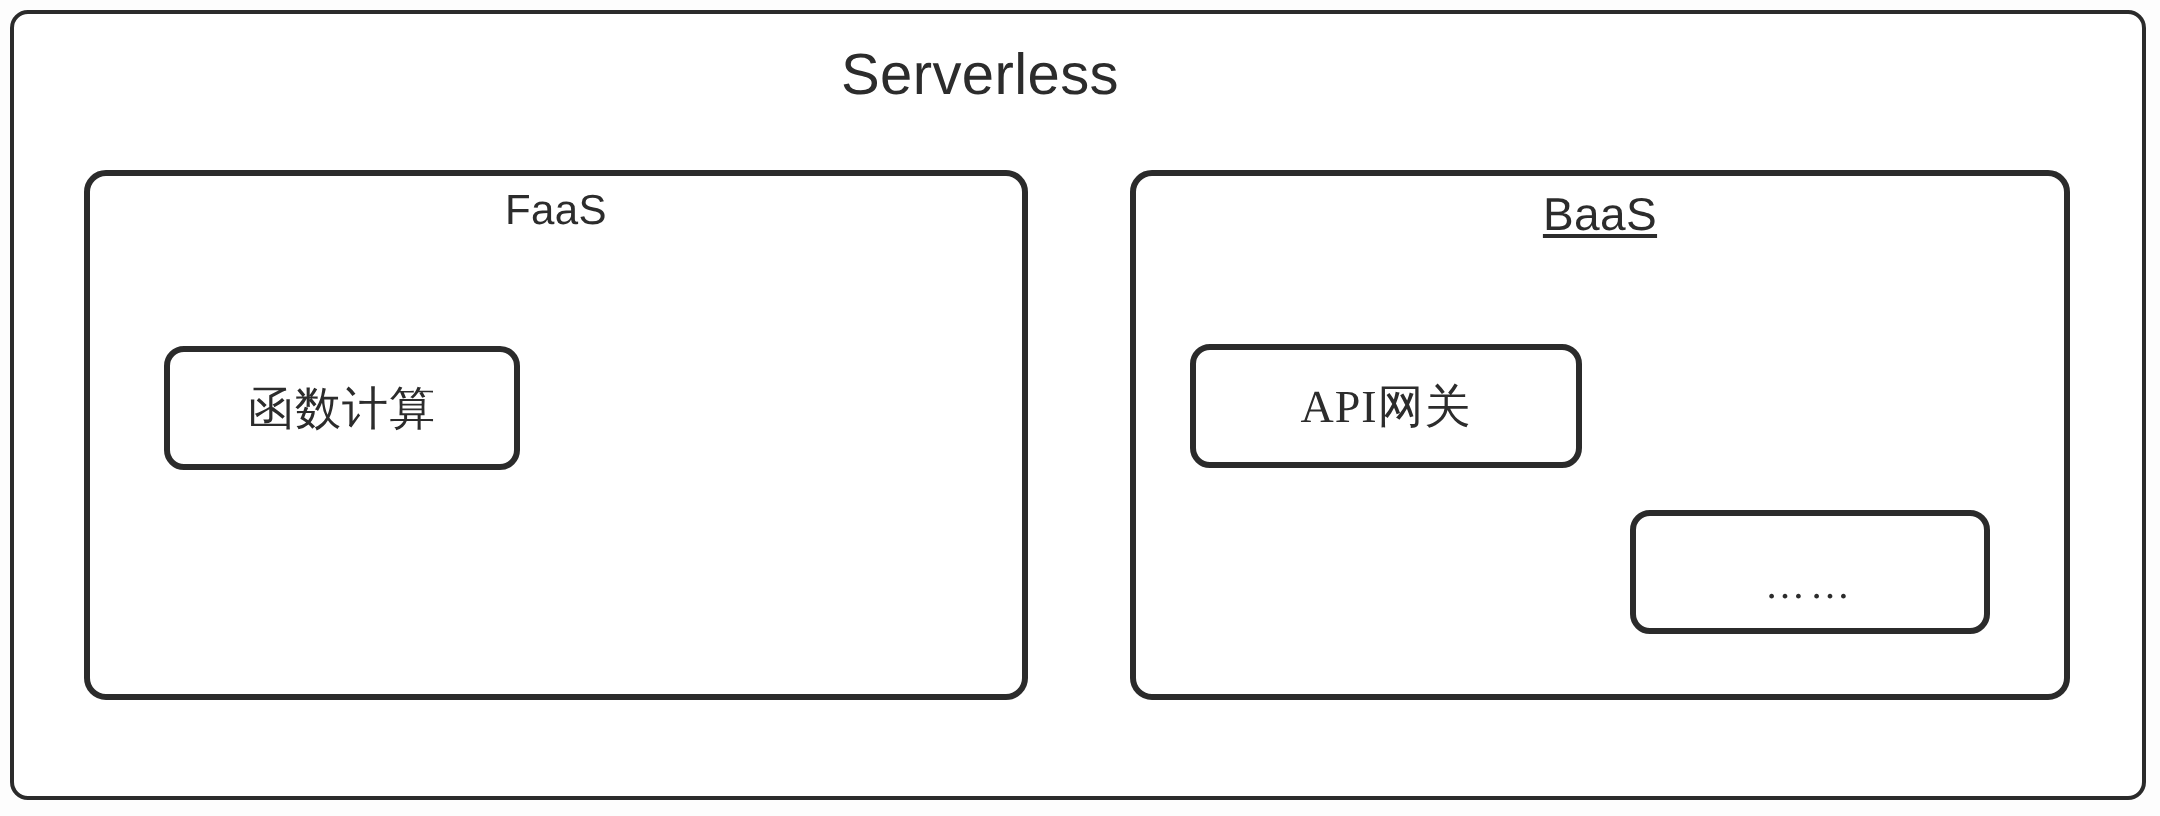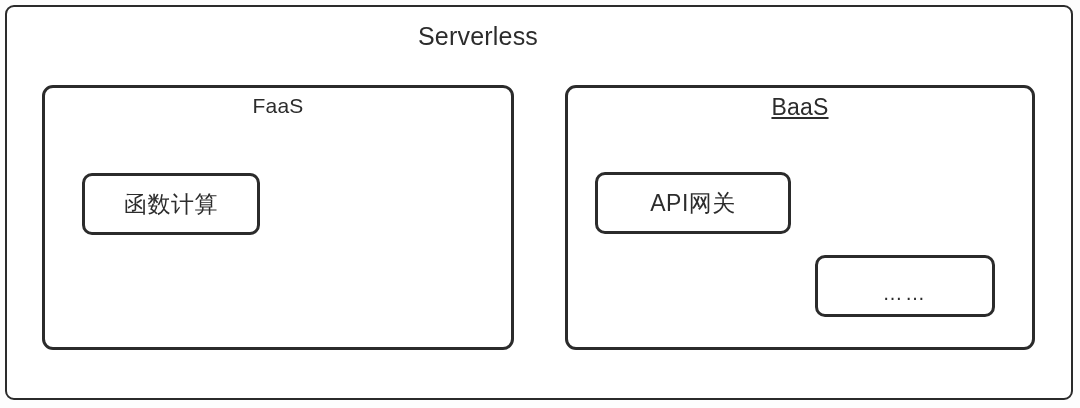--- a/index.html
+++ b/index.html
@@ -37,37 +37,39 @@
     border-radius: 11px;
     border-width: 3px;
   }
 
   .leaf-box {
     border-radius: 10px;
     border-width: 3.5px;
     display: flex;
     align-items: center;
     justify-content: center;
+    font-family: Liberation Serif, serif;
   }
 
   
   .container-title {
     position: absolute;
     text-align: center;
     color: #2c2c2c;
     font-weight: 400;
     white-space: nowrap;
   }
 
   #serverless-title {
     left: 0;
     top: 22px;
     width: 956px;
-    font-size: 25px;
+    font-size: 29px;
     letter-spacing: 0.2px;
+    padding-left: 12px;
   }
 
   #faas-title {
     left: 42px;
     top: 94px;
     width: 472px;
     font-size: 21px;
     letter-spacing: 0.2px;
   }
 

